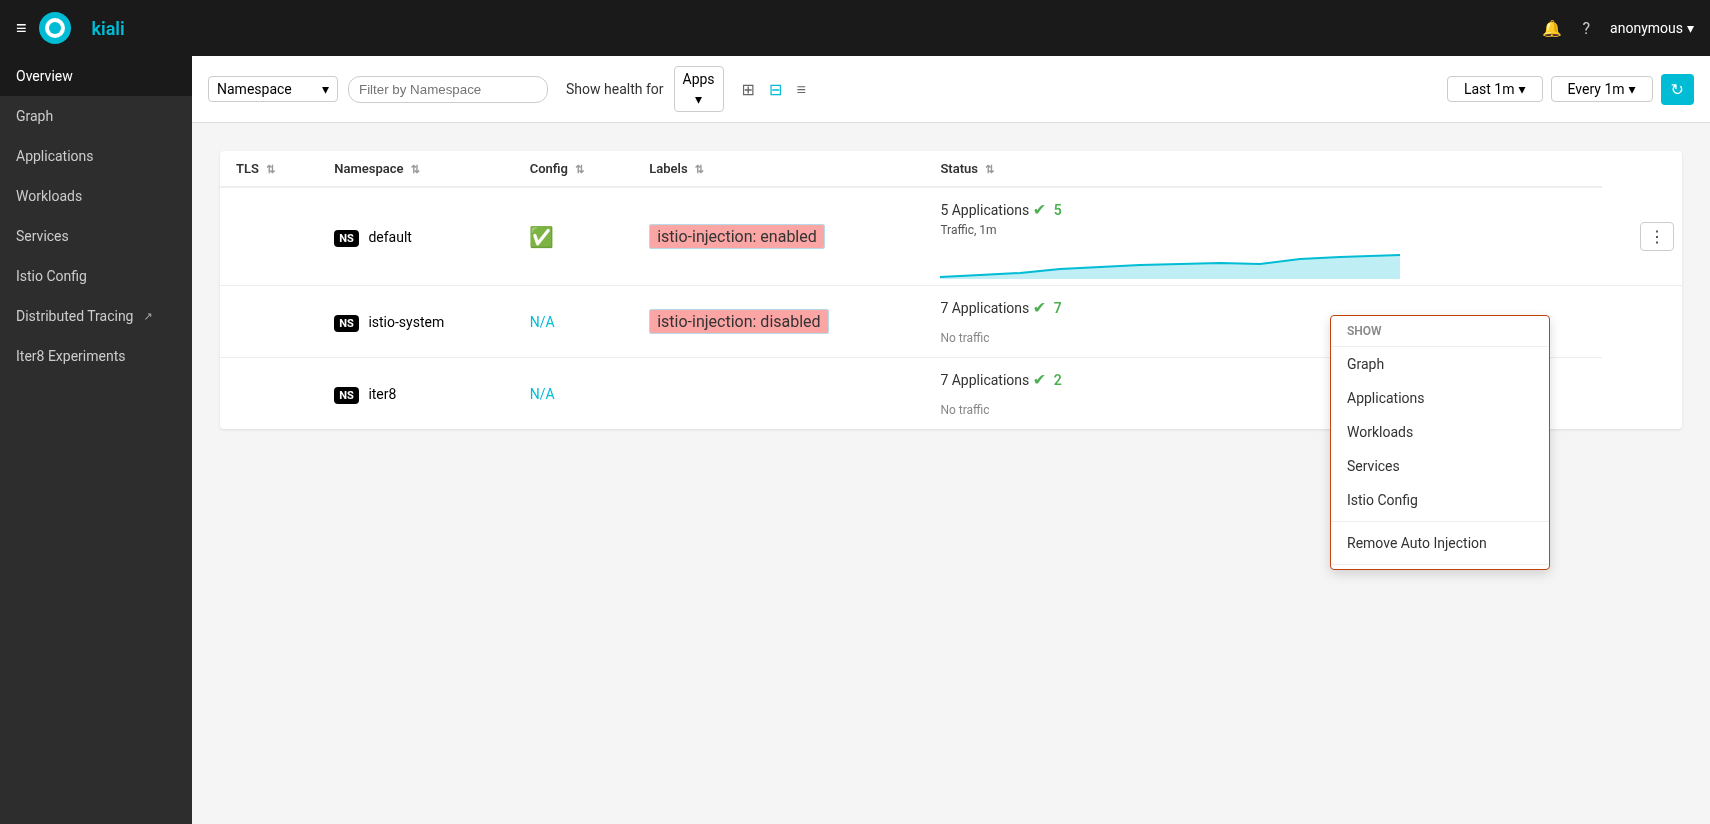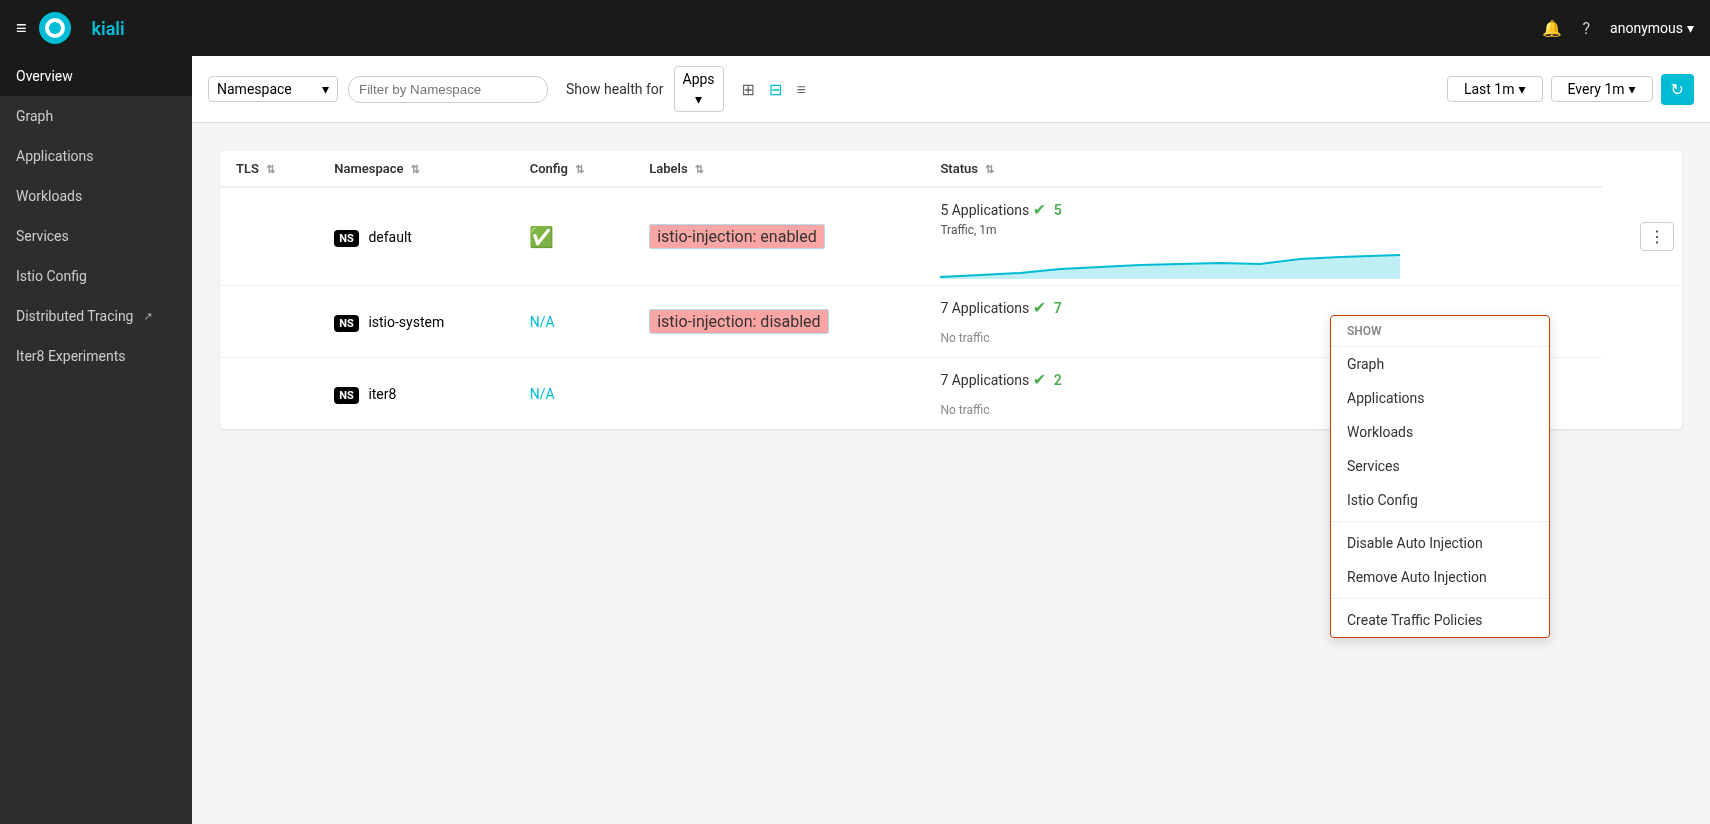--- a/index.html
+++ b/index.html
@@ -395,17 +395,15 @@
 </div>
 
 <div class="context-menu">
   <div class="context-menu-header">Show</div>
   <div class="context-menu-item">Graph</div>
   <div class="context-menu-item">Applications</div>
   <div class="context-menu-item">Workloads</div>
   <div class="context-menu-item">Services</div>
   <div class="context-menu-item">Istio Config</div>
   <div class="context-menu-divider"></div>
-  <div class="context-menu-item">Disable Auto Injection</div>
   <div class="context-menu-item">Remove Auto Injection</div>
   <div class="context-menu-divider"></div>
-  <div class="context-menu-item">Create Traffic Policies</div>
 </div>
 
 </body></html>

